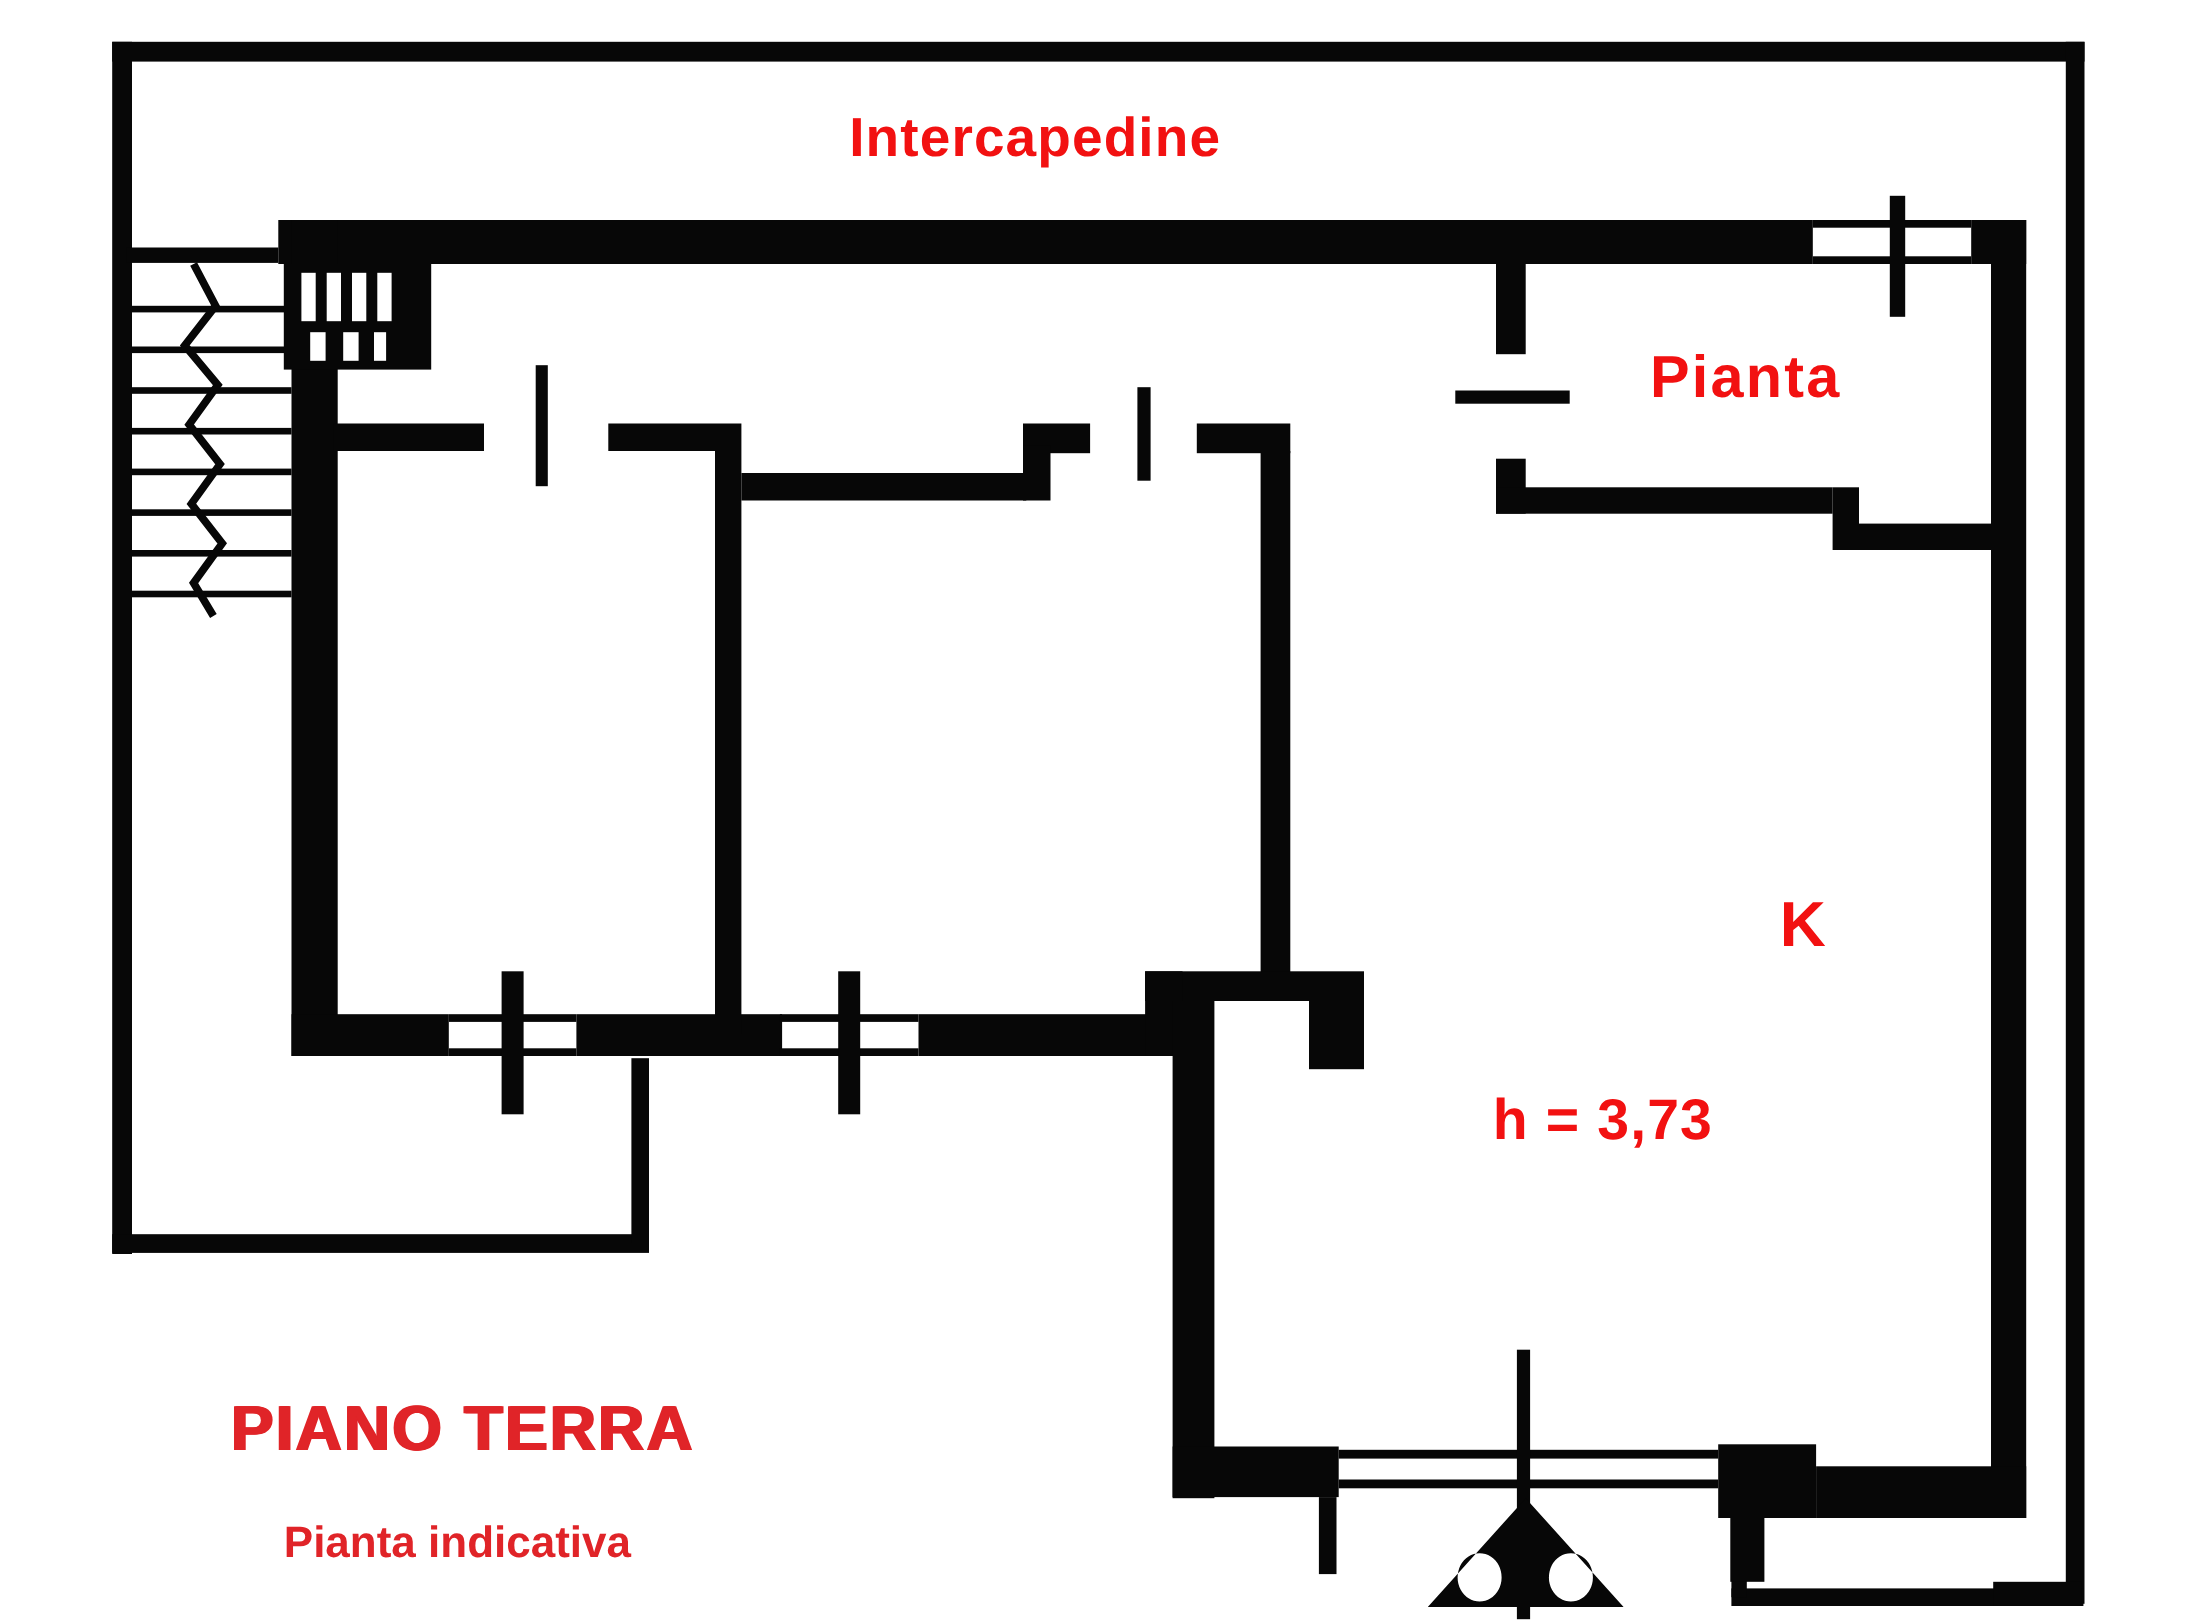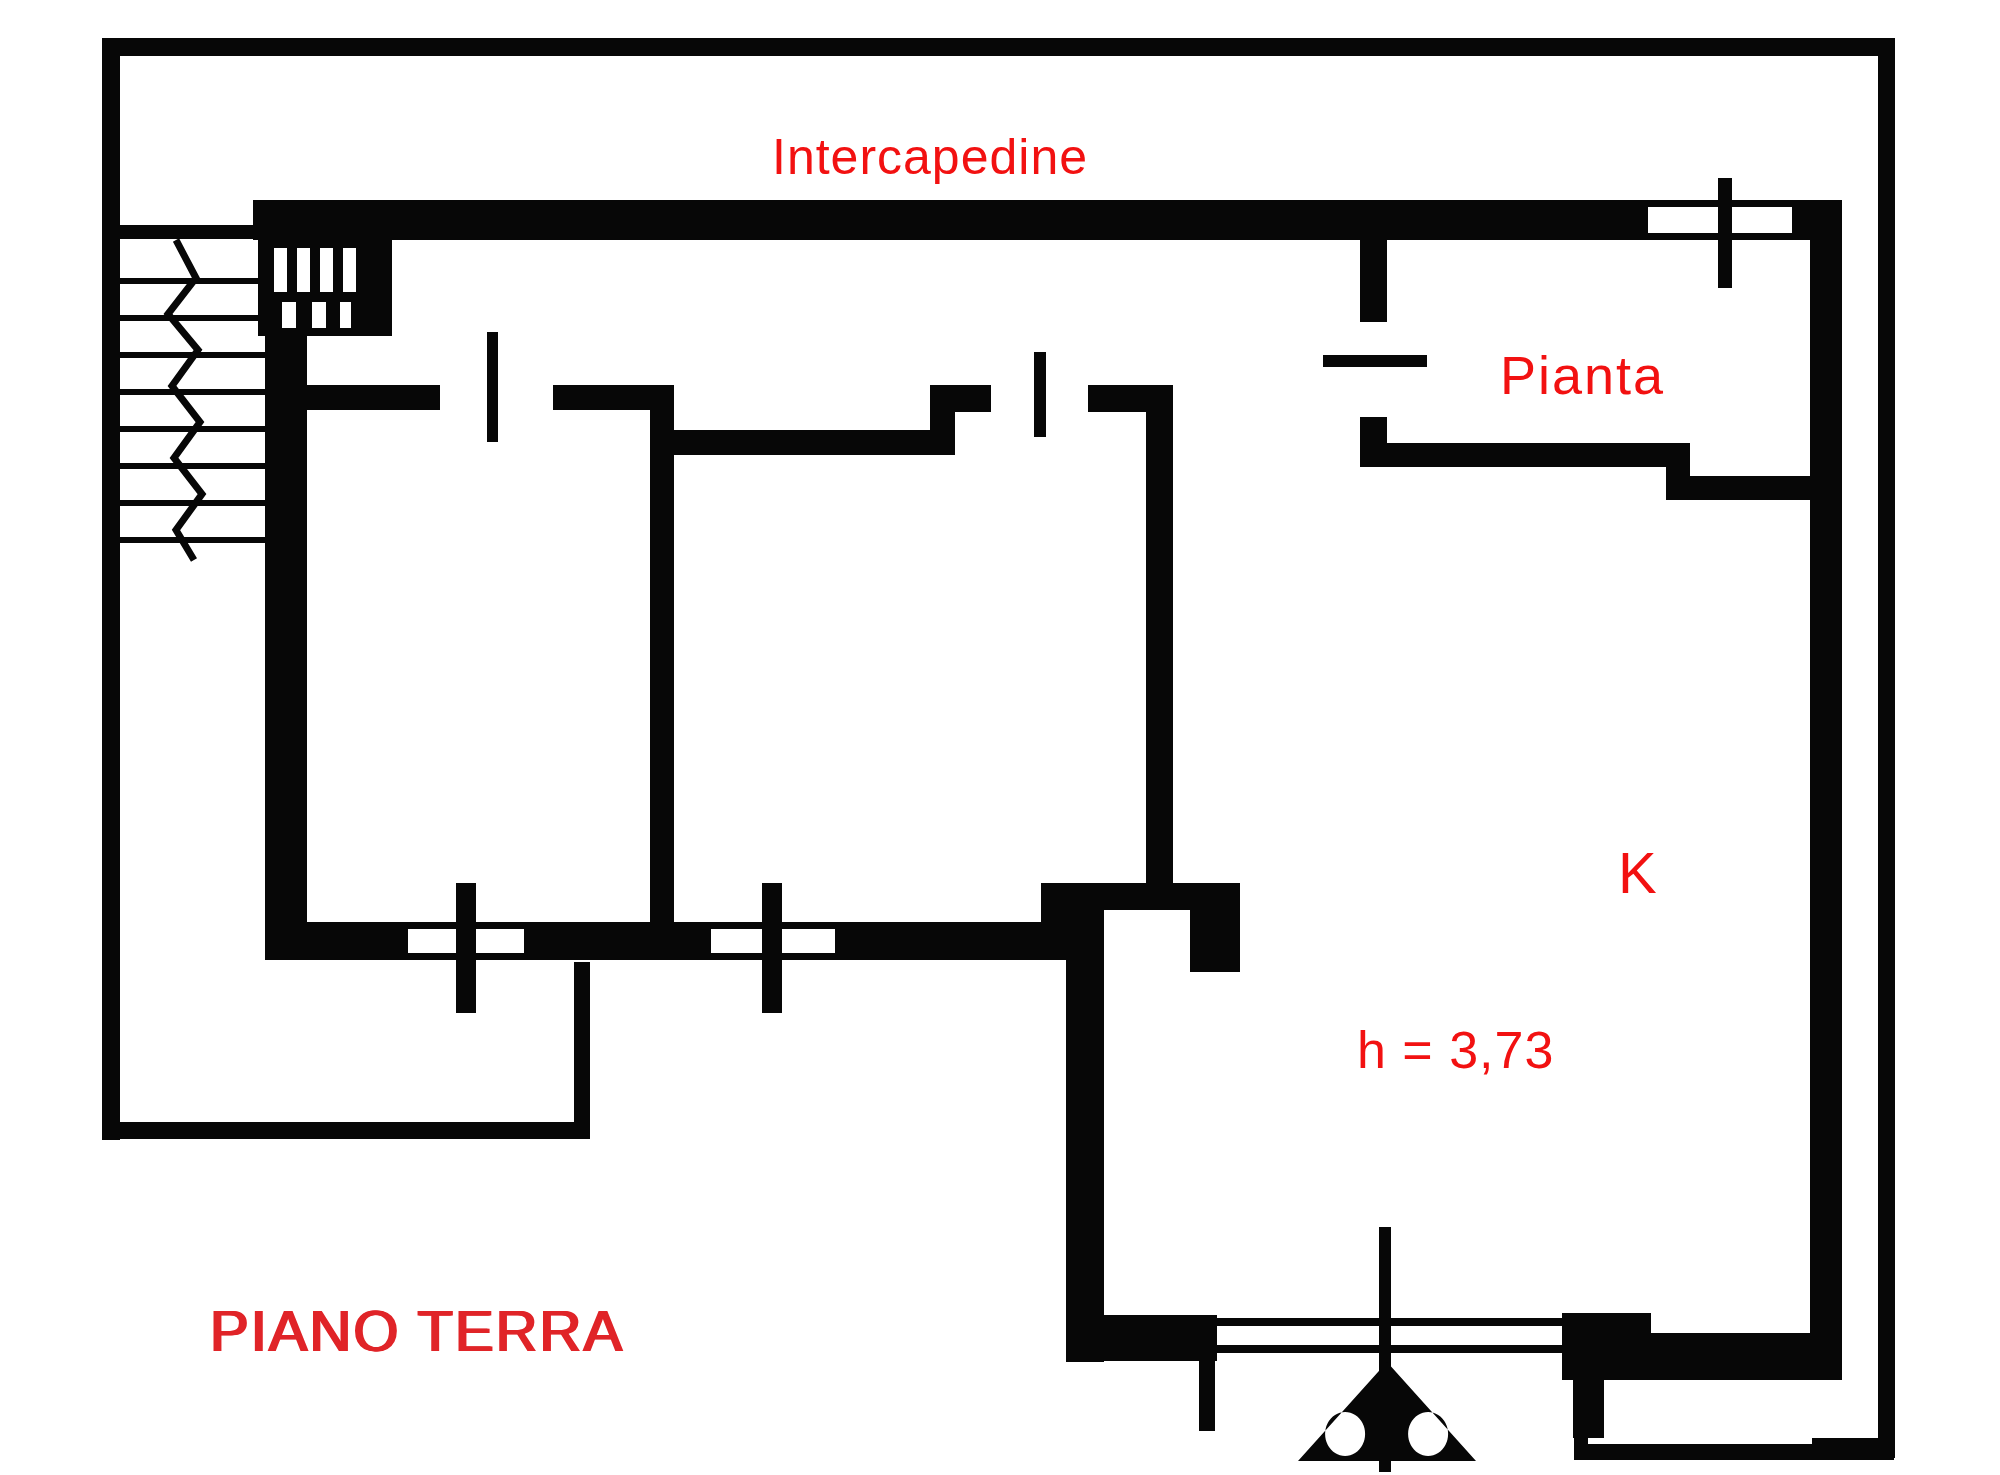--- a/index.html
+++ b/index.html
@@ -10,21 +10,21 @@
     font-family:"Liberation Sans",sans-serif;
     overflow:hidden;
   }
   
   #geom{position:absolute;inset:0;filter:blur(0.6px);}
   #geom .r{position:absolute;background:var(--ink,#070707);}
   #geom .slit{position:absolute;background:var(--bg,#fff);}
   svg.overlay{position:absolute;left:0;top:0;width:2000px;height:1475px;pointer-events:none;}
   .lbl{
     position:absolute;color:var(--red,#f21111);
-    font-weight:normal;white-space:nowrap;line-height:1;margin-top:32px;
+    font-weight:bold;white-space:nowrap;line-height:1;
   }
   .lbl-intercapedine{left:772px;top:100px;font-size:50px;letter-spacing:1px;}
   .lbl-bagno{left:1500px;top:316px;font-size:54px;letter-spacing:2px;}
   .lbl-k{left:1618px;top:812px;font-size:58px;}
   .lbl-h{left:1357px;top:992px;font-size:52px;letter-spacing:1px;}
   .lbl-title{
     left:210px;top:1270px;font-size:58px;letter-spacing:2px;color:var(--red2,#e02428);
     text-shadow:1.2px 0 0 currentColor,-1.2px 0 0 currentColor;
   }
   .lbl-subtitle{left:258px;top:1382px;font-size:40px;color:var(--red2,#e02428);}
@@ -111,13 +111,14 @@
     <path fill="#070707" fill-rule="evenodd" d="M1298 1461 L1476 1461 L1387 1362 Z
              M1345 1412 a20 22 0 1 0 0.2 0 Z
              M1428 1412 a20 22 0 1 0 0.2 0 Z"></path>
   </svg>
 
   <div class="lbl lbl-intercapedine">Intercapedine</div>
   <div class="lbl lbl-bagno">Pianta</div>
   <div class="lbl lbl-k">K</div>
   <div class="lbl lbl-h">h = 3,73</div>
   <div class="lbl lbl-title">PIANO TERRA</div>
+  <div class="lbl lbl-subtitle">Pianta indicativa</div>
 </div>
 
 </body></html>

